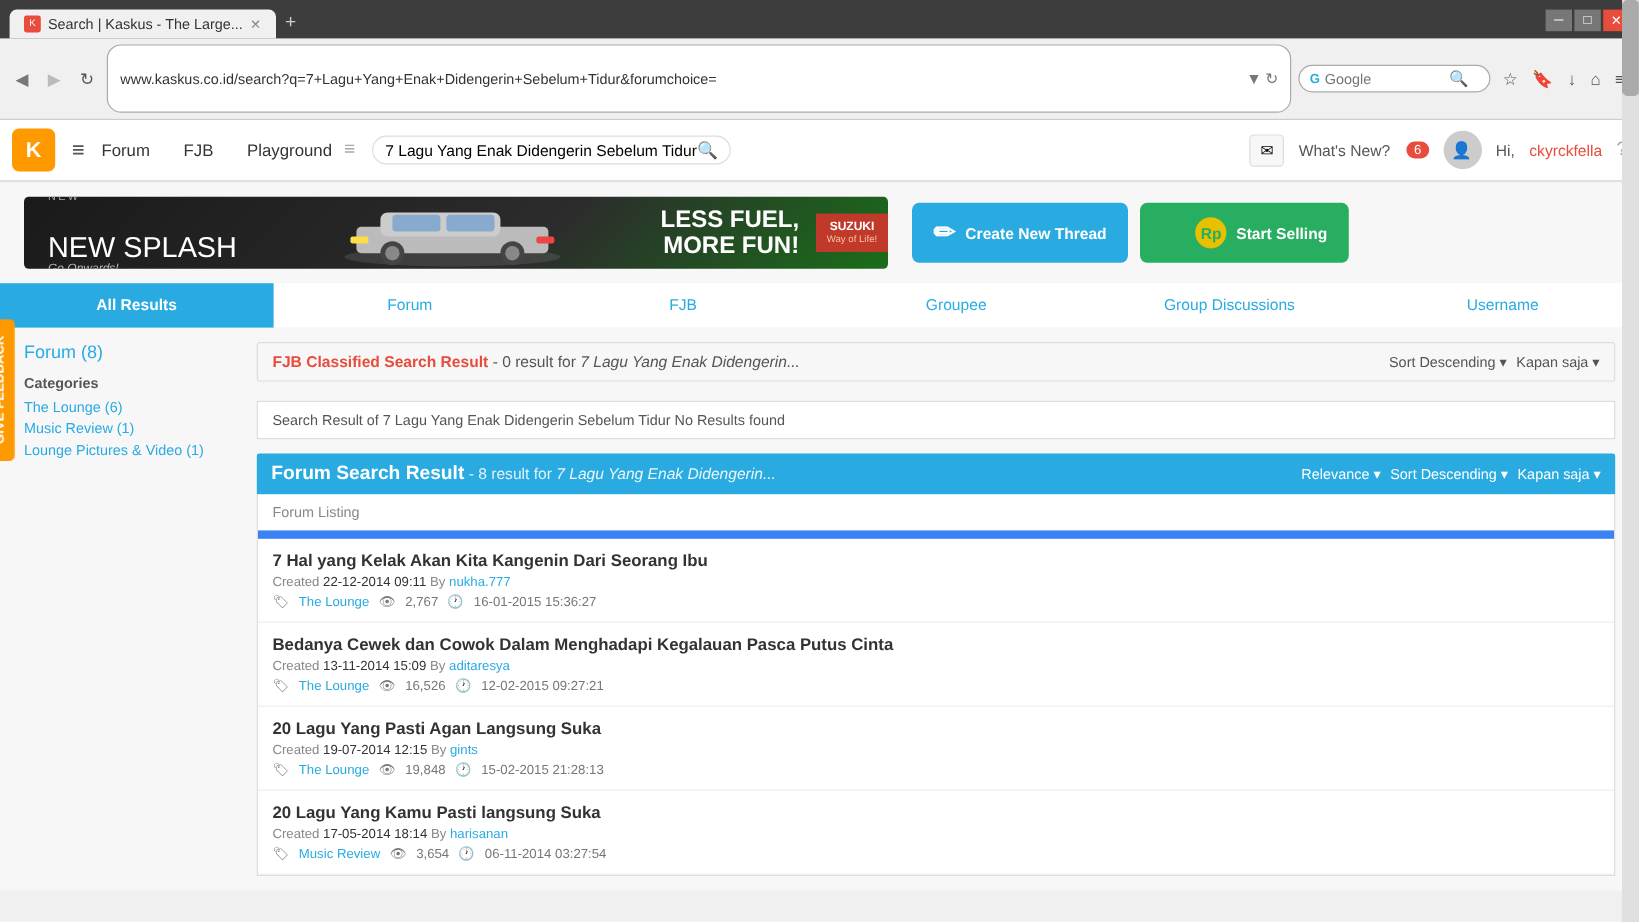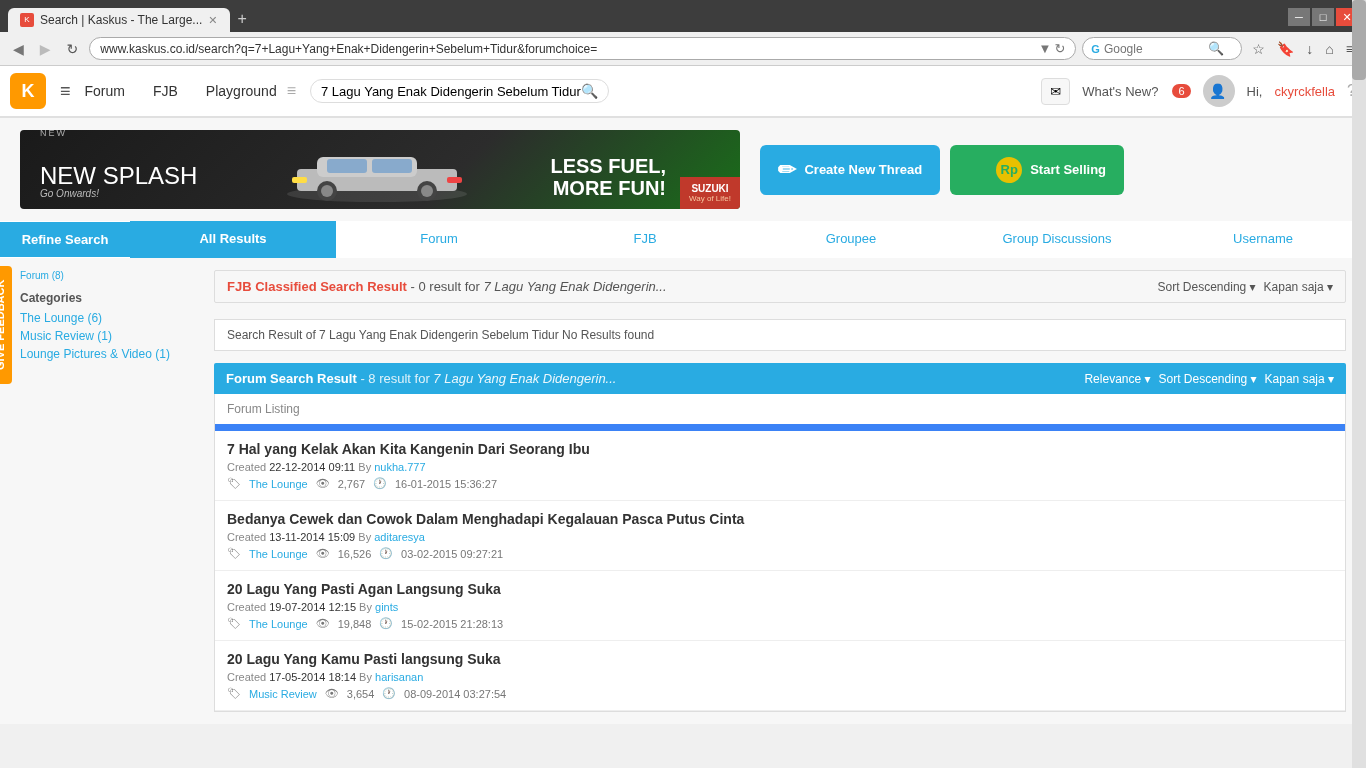--- a/index.html
+++ b/index.html
@@ -16,21 +16,21 @@
     .window-controls { position: absolute; right: 8px; top: 8px; display: flex; gap: 2px; }
     .win-btn { width: 22px; height: 18px; border: none; cursor: pointer; font-size: 11px; color: white; }
     .win-min { background: #777; }
     .win-max { background: #777; }
     .win-close { background: #e74c3c; }
 
     
     .address-bar { background: #f0f0f0; padding: 5px 8px; display: flex; align-items: center; gap: 6px; border-bottom: 1px solid #ccc; }
     .nav-btn { background: none; border: none; cursor: pointer; color: #555; font-size: 14px; padding: 2px 5px; }
     .nav-btn.back { color: #777; }
-    .url-container { flex: 1; background: white; border: 1px solid #aaa; border-radius: 12px; padding: 3px 10px; display: flex; align-items: center; font-size: 12px; color: #333; overflow: hidden; }
+    .url-container { flex: 1; background: white; border: 1px solid #aaa; border-radius: 12px; padding: 20px 10px; display: flex; align-items: center; font-size: 12px; color: #333; overflow: hidden; }
     .url-text { flex: 1; white-space: nowrap; overflow: hidden; text-overflow: ellipsis; }
     .url-btns { display: flex; gap: 3px; }
     .url-icon { color: #777; font-size: 13px; cursor: pointer; }
     .search-container { display: flex; align-items: center; background: white; border: 1px solid #aaa; border-radius: 12px; padding: 3px 8px; gap: 4px; min-width: 160px; }
     .search-input { border: none; outline: none; font-size: 12px; width: 100px; }
     .browser-toolbar-icons { display: flex; gap: 4px; }
     .toolbar-icon { background: none; border: none; cursor: pointer; color: #555; font-size: 14px; padding: 2px 4px; }
 
     
     .site-nav { background: white; border-bottom: 2px solid #e0e0e0; display: flex; align-items: center; padding: 0 10px; height: 52px; }
@@ -42,55 +42,55 @@
     .nav-search-input { border: none; outline: none; font-size: 13px; width: 260px; }
     .nav-search-icon { color: #888; cursor: pointer; font-size: 14px; }
     .nav-right { margin-left: auto; display: flex; align-items: center; gap: 12px; }
     .badge { background: #e74c3c; color: white; border-radius: 10px; padding: 1px 6px; font-size: 11px; margin-left: 2px; }
     .user-avatar { width: 32px; height: 32px; border-radius: 50%; background: #ccc; overflow: hidden; display: flex; align-items: center; justify-content: center; font-size: 14px; color: #666; }
     .username { font-size: 13px; color: #e74c3c; cursor: pointer; }
     .help-icon { color: #aaa; cursor: pointer; font-size: 16px; }
 
     
     .banner-section { display: flex; align-items: center; padding: 12px 20px; background: #f7f7f7; gap: 20px; }
-    .banner { flex: 1; max-width: 720px; height: 79px; background: linear-gradient(135deg, #1a1a1a 0%, #2c2c2c 60%, #1a6e1a 100%); border-radius: 4px; overflow: hidden; position: relative; display: flex; align-items: flex-end; }
+    .banner { flex: 1; max-width: 720px; height: 60px; background: linear-gradient(135deg, #1a1a1a 0%, #2c2c2c 60%, #1a6e1a 100%); border-radius: 4px; overflow: hidden; position: relative; display: flex; align-items: center; }
     .banner-text { color: white; padding: 10px 20px; }
     .action-buttons { display: flex; gap: 10px; }
     .create-thread-btn { background: #29abe2; color: white; border: none; border-radius: 6px; padding: 12px 18px; cursor: pointer; display: flex; align-items: center; gap: 8px; font-size: 13px; font-weight: bold; min-width: 120px; }
     .start-selling-btn { background: #27ae60; color: white; border: none; border-radius: 6px; padding: 12px 18px; cursor: pointer; display: flex; align-items: center; gap: 8px; font-size: 13px; font-weight: bold; min-width: 120px; }
 
     
     .search-tabs-row { display: flex; align-items: center; background: white; }
     .refine-btn { background: #29abe2; color: white; padding: 10px 16px; font-size: 13px; font-weight: bold; border: none; cursor: pointer; min-width: 130px; }
     .search-tab { padding: 10px 16px; font-size: 13px; color: #29abe2; cursor: pointer; border-bottom: 2px solid transparent; text-align: center; flex: 1; }
     .search-tab.active { background: #29abe2; color: white; font-weight: bold; }
 
     
     .main-content { display: flex; padding: 12px 20px; gap: 14px; background: #f7f7f7; }
     
     
     .sidebar { width: 180px; flex-shrink: 0; }
-    .sidebar-forum-count { color: #29abe2; font-size: 10px; margin-bottom: 10px; cursor: pointer; }
+    .sidebar-forum-count { color: #29abe2; font-size: 15px; margin-bottom: 10px; cursor: pointer; }
     .sidebar-categories { font-size: 12px; font-weight: bold; color: #555; margin-bottom: 6px; }
     .sidebar-cat-item { font-size: 12px; color: #29abe2; margin-bottom: 4px; cursor: pointer; }
 
     
     .results-area { flex: 1; }
     
     .fjb-result-bar { background: #f7f7f7; border: 1px solid #ddd; padding: 8px 12px; display: flex; align-items: center; justify-content: space-between; margin-bottom: 16px; border-radius: 2px; }
     .fjb-label { color: #e74c3c; font-weight: bold; font-size: 13px; }
     .fjb-query { color: #555; font-size: 13px; }
     .result-sort { display: flex; gap: 8px; align-items: center; }
     .sort-btn { background: none; border: none; color: #555; font-size: 12px; cursor: pointer; }
     .sort-btn:after { content: ' ▾'; }
 
     .fjb-noresult { background: white; border: 1px solid #ddd; padding: 8px 12px; font-size: 12px; color: #555; margin-bottom: 12px; }
 
     .forum-result-bar { background: #29abe2; color: white; padding: 8px 12px; display: flex; align-items: center; justify-content: space-between; border-radius: 2px 2px 0 0; }
-    .forum-result-label { font-weight: bold; font-size: 13px; }
+    .forum-result-label { font-weight: bold; font-size: 16px; }
     .forum-result-sort { display: flex; gap: 8px; align-items: center; }
     .forum-sort-btn { background: none; border: none; color: white; font-size: 12px; cursor: pointer; }
     .forum-sort-btn:after { content: ' ▾'; }
 
     .forum-listing { background: white; border: 1px solid #ddd; border-top: none; }
     .forum-listing-header { padding: 8px 12px; font-size: 12px; color: #888; border-bottom: 7px solid #3b82f6; }
 
     .thread-item { padding: 10px 12px; border-bottom: 1px solid #eee; }
     .thread-title { font-size: 14px; font-weight: bold; color: #333; margin-bottom: 4px; cursor: pointer; }
     .thread-meta { font-size: 11px; color: #888; margin-bottom: 4px; }
@@ -217,21 +217,20 @@
       <span>Create New Thread</span>
     </button>
     <button class="start-selling-btn">
       <span style="background:#e8c000;border-radius:50%;width:26px;height:26px;display:flex;align-items:center;justify-content:center;font-size:13px;font-weight:bold;color:#27ae60;flex-shrink:0;margin-left:28px;">Rp</span>
       <span>Start Selling</span>
     </button>
   </div>
 </div>
 
 <div class="search-tabs-row">
-  <button class="refine-btn">Refine Search</button>
   <div class="search-tab active">All Results</div>
   <div class="search-tab">Forum</div>
   <div class="search-tab">FJB</div>
   <div class="search-tab">Groupee</div>
   <div class="search-tab">Group Discussions</div>
   <div class="search-tab">Username</div>
 </div>
 
 <div class="main-content">
 
@@ -293,21 +292,21 @@
         <div class="thread-title">Bedanya Cewek dan Cowok Dalam Menghadapi Kegalauan Pasca Putus Cinta</div>
         <div class="thread-meta">
           Created <span>13-11-2014 15:09</span> By <span style="color:#29abe2;cursor:pointer;">aditaresya</span>
         </div>
         <div class="thread-tags">
           <span>🏷</span>
           <span class="tag-category">The Lounge</span>
           <span>👁</span>
           <span>16,526</span>
           <span>🕐</span>
-          <span>03-02-2015 09:27:21</span>
+          <span>12-02-2015 09:27:21</span>
         </div>
       </div>
 
       <div class="thread-item">
         <div class="thread-title">20 Lagu Yang Pasti Agan Langsung Suka</div>
         <div class="thread-meta">
           Created <span>19-07-2014 12:15</span> By <span style="color:#29abe2;cursor:pointer;">gints</span>
         </div>
         <div class="thread-tags">
           <span>🏷</span>
@@ -323,21 +322,21 @@
         <div class="thread-title">20 Lagu Yang Kamu Pasti langsung Suka</div>
         <div class="thread-meta">
           Created <span>17-05-2014 18:14</span> By <span style="color:#29abe2;cursor:pointer;">harisanan</span>
         </div>
         <div class="thread-tags">
           <span>🏷</span>
           <span class="tag-category">Music Review</span>
           <span>👁</span>
           <span>3,654</span>
           <span>🕐</span>
-          <span>08-09-2014 03:27:54</span>
+          <span>06-11-2014 03:27:54</span>
         </div>
       </div>
     </div>
   </div>
 </div>
 
 <div class="feedback-tab">GIVE FEEDBACK</div>
 
 <div class="scrollbar">
   <div class="scrollbar-thumb"></div>

